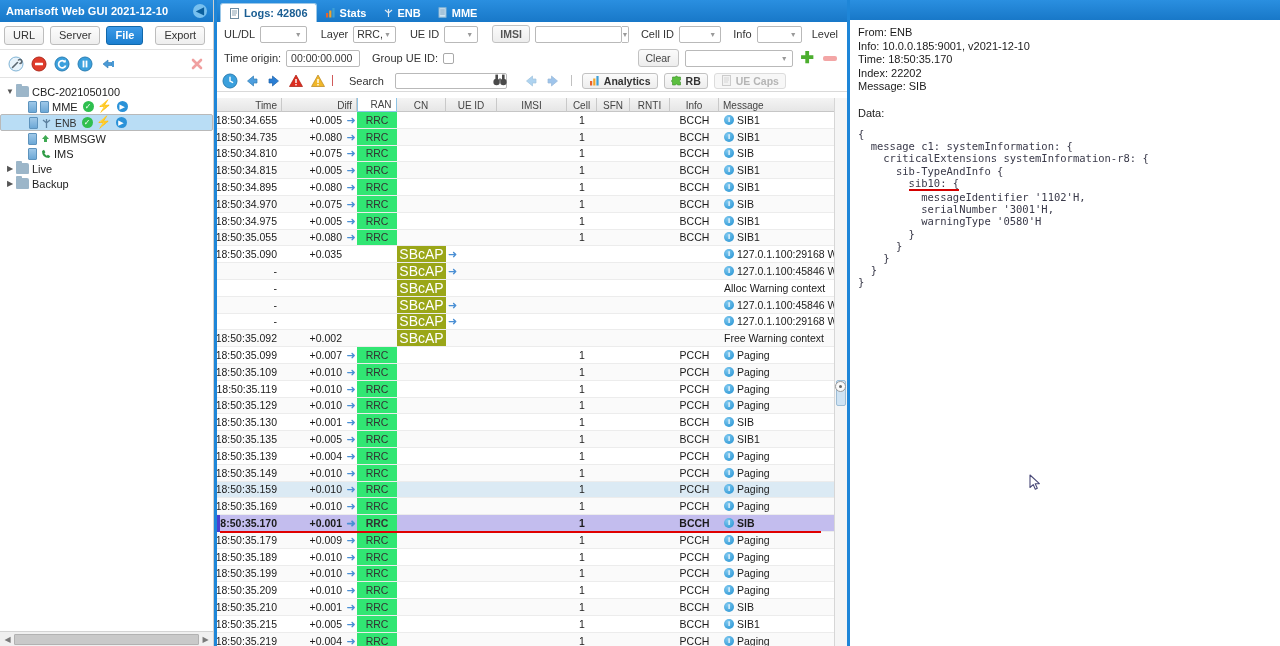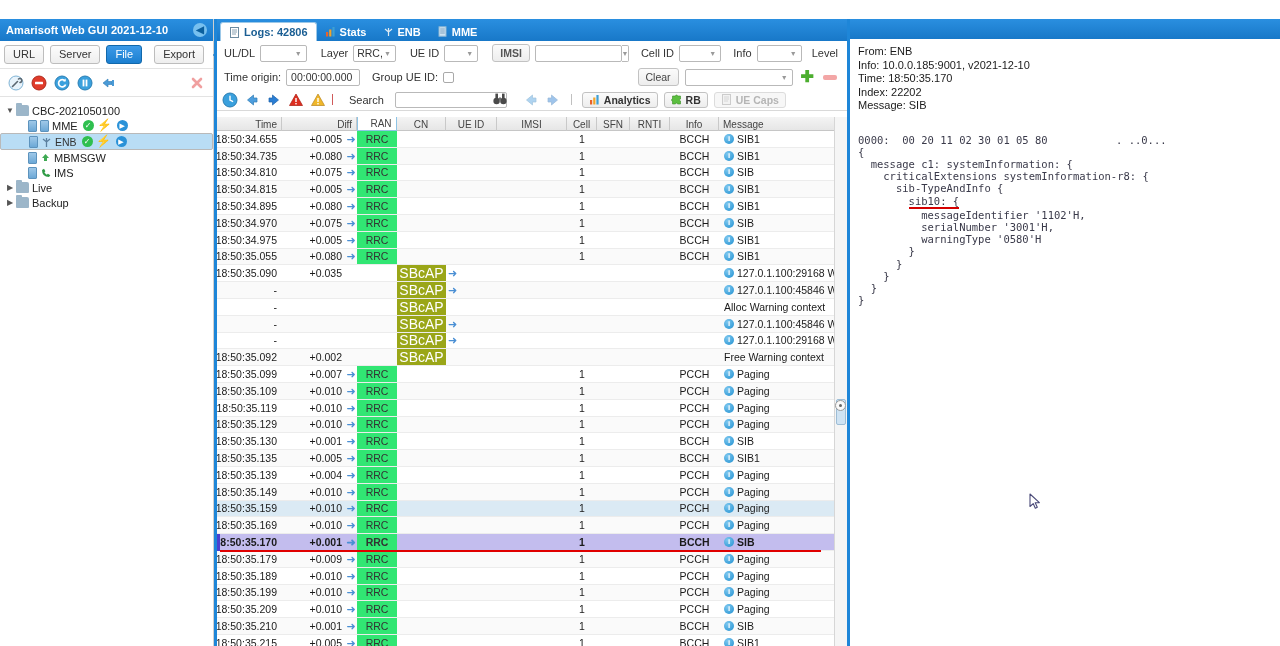--- a/index.html
+++ b/index.html
@@ -5,21 +5,21 @@
   * { box-sizing: border-box; }
   html, body {
     margin: 0; padding: 0;
     width: 1280px; height: 646px;
     overflow: hidden;
     background: #ffffff;
     font-family: "Liberation Sans", sans-serif;
     font-size: 11px;
     color: #222;
   }
-  #app { position: relative; width: 1280px; height: 506px; margin-top: 19px; }
+  #app { position: relative; width: 1280px; height: 506px; }
 
   
   #sidebar {
     position: absolute; left: 0; top: 0; width: 214px; height: 646px;
     background: #ffffff;
     border-right: 1px solid #cfcfcf;
     display: flex; flex-direction: column;
   }
   #sb-title {
     height: 22px;
@@ -40,21 +40,21 @@
     padding: 0 4px; background: #fff;
     border-bottom: 1px solid #e3e3e3;
   }
   .btn {
     border: 1px solid #bdbdbd; background: linear-gradient(#fcfcfc,#eeeeee);
     border-radius: 3px; padding: 2px 8px; font-size: 11px; color: #333;
     cursor: pointer; line-height: 13px; white-space: nowrap;
   }
   .btn.active {
     background: linear-gradient(#3c9ae8,#1b7fd0);
-    border-color: #1168ab; color: #fff; font-weight: normal;
+    border-color: #1168ab; color: #fff; font-weight: bold;
   }
   .spacer { flex: 1; }
   #sb-iconrow {
     height: 28px; display: flex; align-items: center; gap: 7px;
     padding: 0 8px; background: #fff;
     border-bottom: 1px solid #e3e3e3;
   }
   .ic { width: 16px; height: 16px; display: inline-block; cursor: pointer;
         position: relative; flex: 0 0 auto; }
 
@@ -1206,25 +1206,22 @@
 
   <div id="detail">
     <div id="detail-top"></div>
     <div id="detail-body">
       <div class="meta">From: ENB</div>
       <div class="meta">Info: 10.0.0.185:9001, v2021-12-10</div>
       <div class="meta">Time: 18:50:35.170</div>
       <div class="meta">Index: 22202</div>
       <div class="meta">Message: SIB</div>
       <div class="meta" style="height:13px">&nbsp;</div>
+      <div class="meta">Data:</div>
       <div class="meta" style="height:8px">&nbsp;</div>
-      <div class="hexline mono">
-        <span class="hx">0000:  00 20 11 02 30 01 05 80</span>
-        <span>. ..0...</span>
-      </div>
       <div class="mono" id="asn-block"><div>{</div><div>  message c1: systemInformation: {</div><div>    criticalExtensions systemInformation-r8: {</div><div>      sib-TypeAndInfo {</div><div><span>&nbsp;&nbsp;&nbsp;&nbsp;&nbsp;&nbsp;&nbsp;&nbsp;</span><span class="underline-red">sib10: {</span></div><div>          messageIdentifier '1102'H,</div><div>          serialNumber '3001'H,</div><div>          warningType '0580'H</div><div>        }</div><div>      }</div><div>    }</div><div>  }</div><div>}</div></div>
     </div>
   </div>
 
   <div id="cursor">
     <svg width="14" height="18" viewBox="0 0 14 18">
       <path d="M1 1 L1 13.5 L4.2 10.6 L6.3 15.2 L8.3 14.2 L6.2 9.8 L10.4 9.6 z" fill="#ffffff" stroke="#4a4a78" stroke-width="1.1" stroke-linejoin="round"></path>
     </svg>
   </div>
 

